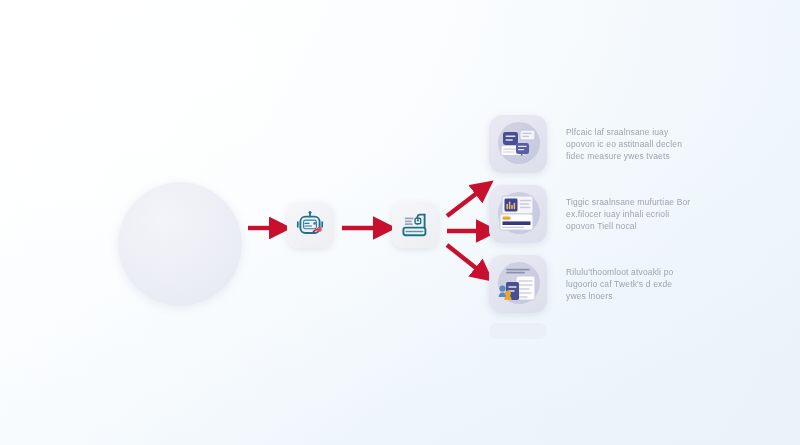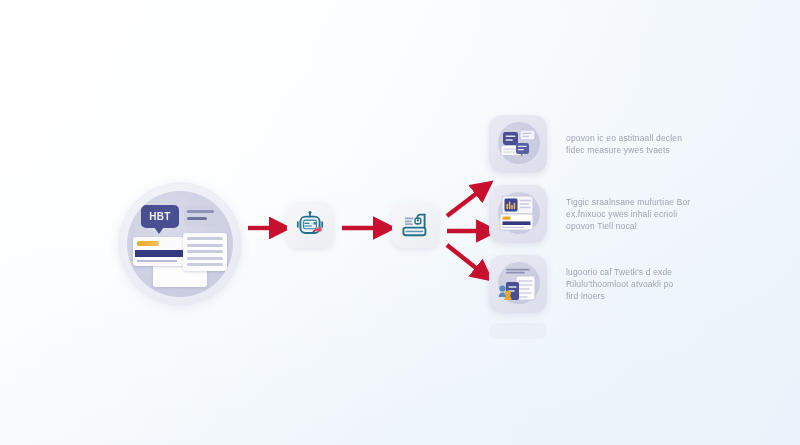--- a/index.html
+++ b/index.html
@@ -261,48 +261,20 @@
       <line x1="447" y1="231" x2="483" y2="231" stroke="#c8102e" stroke-width="4.6" marker-end="url(#ah)"></line>
     </g>
 
     <g>
       <line x1="447" y1="245" x2="481" y2="272" stroke="#c8102e" stroke-width="4.4" marker-end="url(#ah)"></line>
     </g>
   </svg>
 
   <div class="source-node">
     <div class="source-ring"></div>
-    <div class="source-inner">
-
-      <div class="bubble">
-        <span class="bubble-text">HBT</span>
-      </div>
-      <div class="bubble-tail"></div>
-
-      <div class="bubble-side"></div>
-      <div class="bubble-side-l1"></div>
-      <div class="bubble-side-l2"></div>
-
-      <div class="doc-back"></div>
-
-      <div class="card-front">
-        <div class="card-badge"></div>
-        <div class="card-bar"></div>
-        <div class="card-line"></div>
-      </div>
-
-      <div class="doc-lines">
-        <i></i>
-        <i></i>
-        <i></i>
-        <i></i>
-        <i></i>
-      </div>
-
-    </div>
   </div>
 
   <div class="tile" id="tile-robot">
     <svg width="30" height="30" viewBox="0 0 30 30">
       <path d="M15 3.2 v3.1" stroke="#1f6f91" stroke-width="1.7" stroke-linecap="round" fill="none"></path>
       <circle cx="15" cy="2.6" r="1.5" fill="#1f6f91"></circle>
       <rect x="5.4" y="6.6" width="19.2" height="16.4" rx="5" fill="none" stroke="#1f6f91" stroke-width="1.9"></rect>
       <rect x="8.6" y="10.1" width="12.8" height="8.6" rx="1.8" fill="#e8f2f7" stroke="#2a7fa3" stroke-width="1.1"></rect>
       <path d="M10 13.4 h4 M10 16 h6.5" stroke="#2a7fa3" stroke-width="1.1" stroke-linecap="round"></path>
       <circle cx="19.6" cy="13.4" r="1.3" fill="#2a7fa3"></circle>
@@ -334,20 +306,21 @@
         <path d="M19 30 l3 4 l0.4 -4 z" fill="#4a4f92"></path>
         <path d="M17.2 21.2 h8.6 M17.2 25 h6" stroke="#e2e3f1" stroke-width="1.4" stroke-linecap="round"></path>
         <rect x="12" y="30.5" width="24" height="10" rx="1.6" fill="#fcfcfe" stroke="#c9ccdf" stroke-width="1"></rect>
         <path d="M15 34.2 h14 M15 37 h10" stroke="#cdd0e2" stroke-width="1.2" stroke-linecap="round"></path>
         <rect x="27" y="28" width="13" height="11" rx="2.2" fill="#595ea5"></rect>
         <path d="M31 38 l2.2 3.4 l0.4 -3.4 z" fill="#595ea5"></path>
         <path d="M29.6 31.4 h7.4 M29.6 34.6 h4.8" stroke="#e6e7f3" stroke-width="1.3" stroke-linecap="round"></path>
       </svg>
     </div>
     <div class="out-text">
+      <span>Plfcaic laf sraalnsane iuay</span>
       <span>opovon ic eo astitnaall declen</span>
       <span>fidec measure ywes tvaets</span>
     </div>
   </div>
 
   <div class="out-row" id="out-row-1">
     <div class="out-tile">
       <div class="out-tile-blob"></div>
       <svg width="58" height="58" viewBox="0 0 58 58" style="position:absolute;left:0;top:0;">
         <rect x="13" y="11" width="31" height="18" rx="2" fill="#f6f6fa" stroke="#c5c8dc" stroke-width="1"></rect>
@@ -355,42 +328,42 @@
         <path d="M18.2 23.4 v-4 M20.6 23.4 v-6.2 M23 23.4 v-3 M25.4 23.4 v-5" stroke="#f2c25c" stroke-width="1.5" stroke-linecap="round"></path>
         <path d="M31.5 15.5 h10 M31.5 19 h8 M31.5 22.5 h9.5" stroke="#c8cbdf" stroke-width="1.4" stroke-linecap="round"></path>
         <rect x="11" y="29" width="33" height="16" rx="2" fill="#fdfdfe" stroke="#c9ccdf" stroke-width="1"></rect>
         <rect x="13.5" y="31.6" width="8" height="3.2" rx="1.2" fill="#e8a928"></rect>
         <rect x="13.5" y="36.4" width="28" height="3.6" fill="#353a7e"></rect>
         <path d="M13.5 42.4 h21" stroke="#c6c9dd" stroke-width="1.3" stroke-linecap="round"></path>
       </svg>
     </div>
     <div class="out-text">
       <span>Tiggic sraalnsane mufurtiae Bor</span>
-      <span>ex.fnixuoc ywes inhali ecrioli</span>
+      <span>ex.filocer iuay inhali ecrioli</span>
       <span>opovon Tiell nocal</span>
     </div>
   </div>
 
   <div class="out-row" id="out-row-2">
     <div class="out-tile">
       <div class="out-tile-blob"></div>
       <svg width="58" height="58" viewBox="0 0 58 58" style="position:absolute;left:0;top:0;">
         <path d="M18 14.6 h22 M18 17.6 h17" stroke="#8b90ae" stroke-width="1.7" stroke-linecap="round"></path>
         <rect x="27" y="21" width="19" height="24" rx="2" fill="#fcfcfe" stroke="#c6c9dd" stroke-width="1"></rect>
         <path d="M30 26 h13 M30 30 h13 M30 34 h10 M30 38 h12 M30 42 h8" stroke="#cdd0e2" stroke-width="1.3" stroke-linecap="round"></path>
         <rect x="17" y="27" width="13" height="18" rx="1.8" fill="#4a4f92"></rect>
         <path d="M20 32 h7 M20 36 h5" stroke="#e3e4f0" stroke-width="1.4" stroke-linecap="round"></path>
         <circle cx="13.5" cy="33.5" r="3.1" fill="#5d86c4"></circle>
         <path d="M9.6 42 a3.9,4.6 0 0 1 7.8,0 z" fill="#5d86c4"></path>
         <circle cx="19" cy="38.5" r="2.9" fill="#e8a928"></circle>
         <path d="M15.4 45 a3.6,4.3 0 0 1 7.2,0 z" fill="#e8a928"></path>
       </svg>
     </div>
     <div class="out-text">
+      <span>Rilulu'thoomloot atvoakli po</span>
       <span>lugoorio caf Twetk's d exde</span>
-      <span>Rilulu'thoomloot atvoakli po</span>
-      <span>fird lnoers</span>
+      <span>ywes lnoers</span>
     </div>
   </div>
 
   <div class="ghost-row"></div>
 
 </div>
 
 </body></html>

